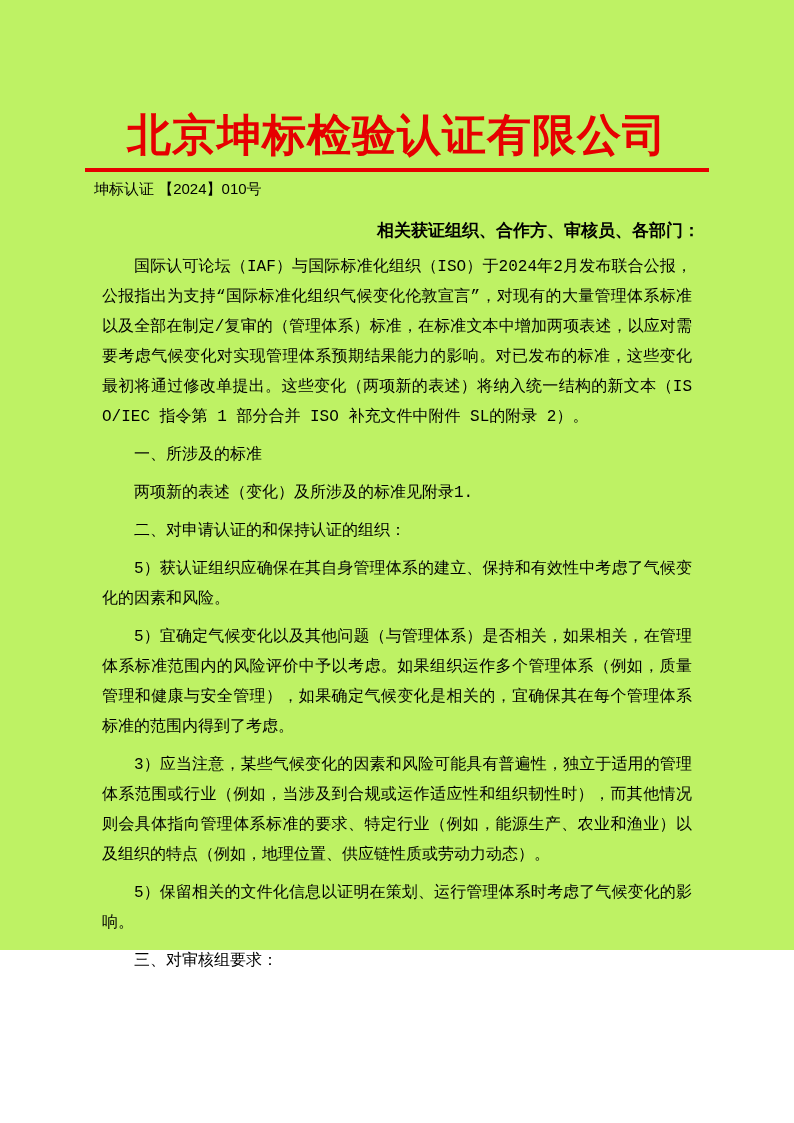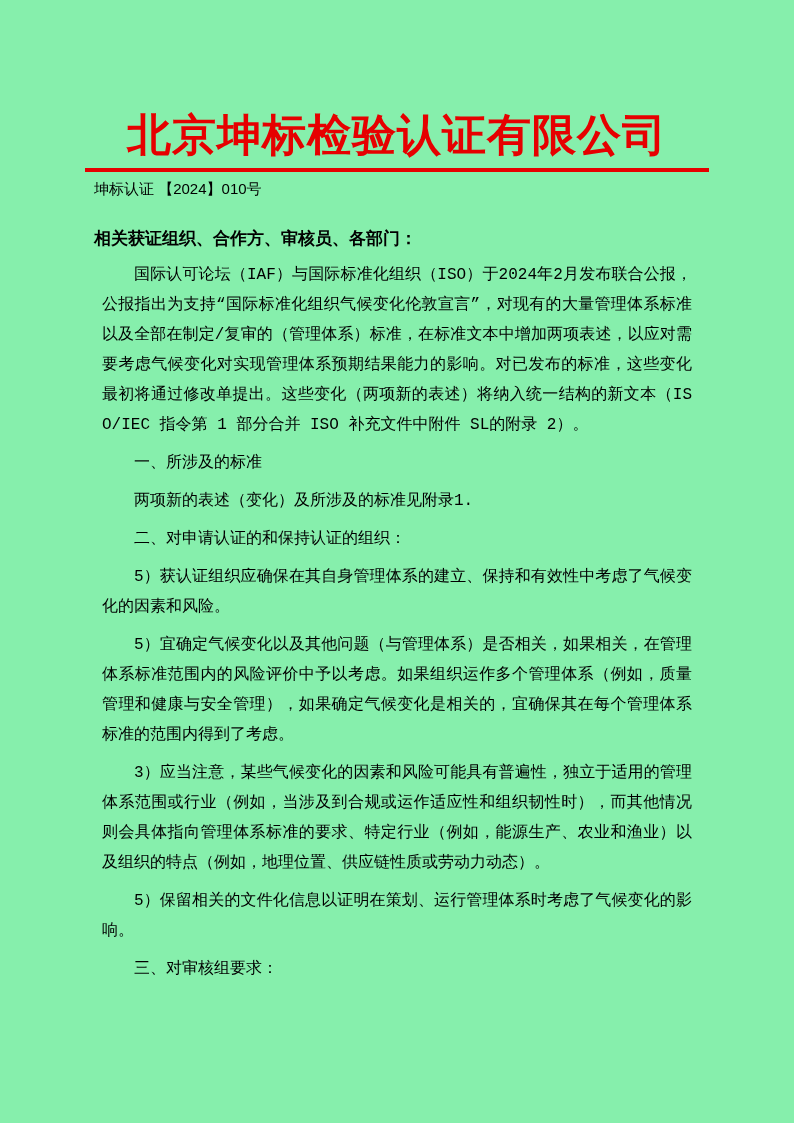--- a/index.html
+++ b/index.html
@@ -11,23 +11,23 @@
   body {
     width: 794px;
     height: 1123px;
     font-family: "Liberation Serif", "DejaVu Serif", serif;
     color: #000000;
     overflow: hidden;
   }
   .page {
     box-sizing: border-box;
     width: 794px;
-    height: 1123px;
+    height: 950px;
     padding: 108px 94px 0 94px;
-    background: #86efac;
+    background: #bef264;
   }
   .company-name {
     margin: 0;
     text-align: center;
     color: var(--accent, #e60000);
     font-size: 44px;
     font-weight: bold;
     line-height: 1.25;
     letter-spacing: 1px;
     white-space: nowrap;
@@ -46,25 +46,26 @@
   }
   .notice-title {
     margin: 22px 0 0 0;
     text-align: center;
     font-size: 21px;
     font-weight: bold;
     line-height: 28px;
     font-family: "Liberation Sans", "DejaVu Sans", sans-serif;
   }
   .salutation {
-    margin: 27px 0 0 0;
+    margin: 19px 0 0 0;
     font-size: 17px;
     font-weight: bold;
     line-height: 26px;
     font-family: "Liberation Sans", "DejaVu Sans", sans-serif;
+    text-align: right;
   }
   .doc-body {
     margin-top: 7px;
   }
   .body-para {
     margin: 8px;
     font-size: 16px;
     line-height: 30px;
     text-align: justify;
     text-indent: 2em;

